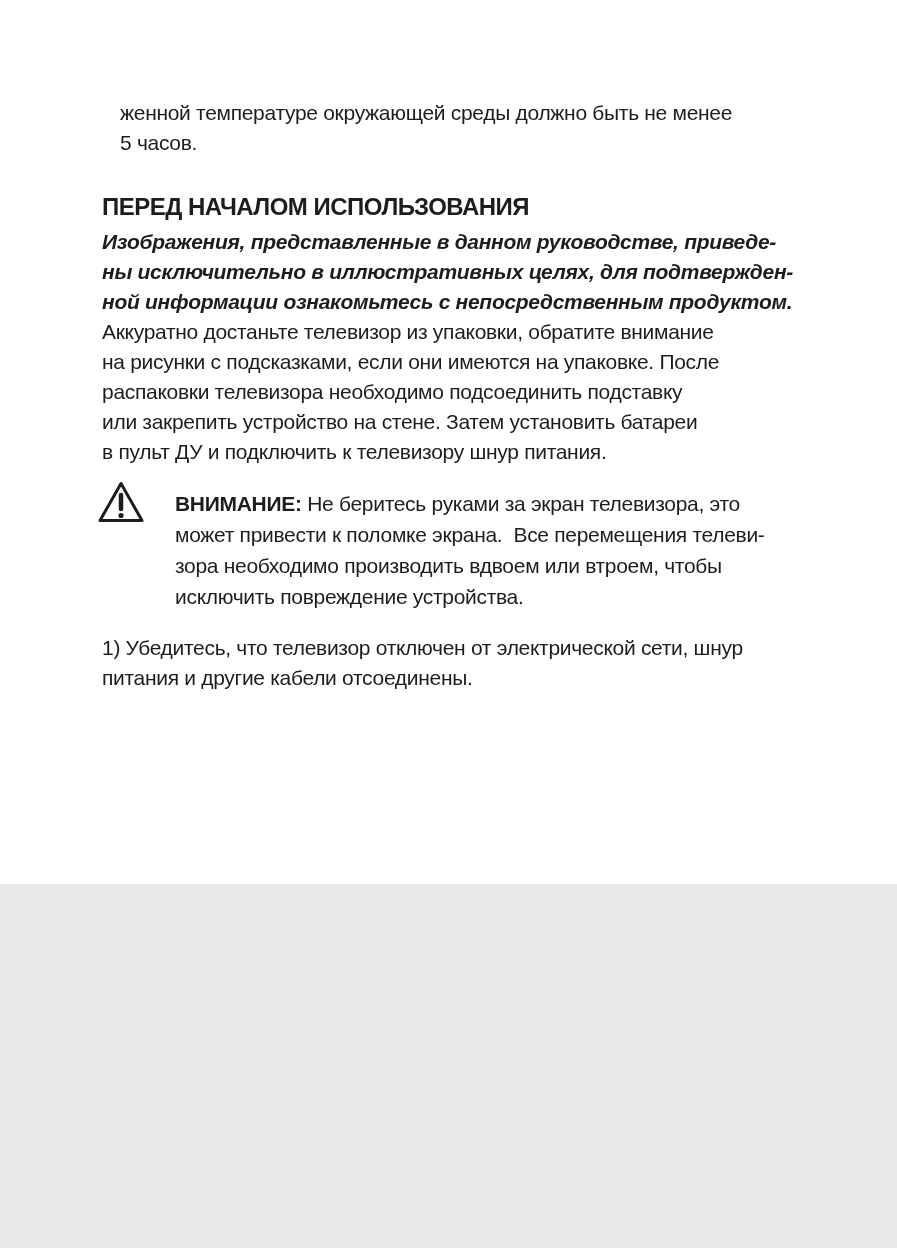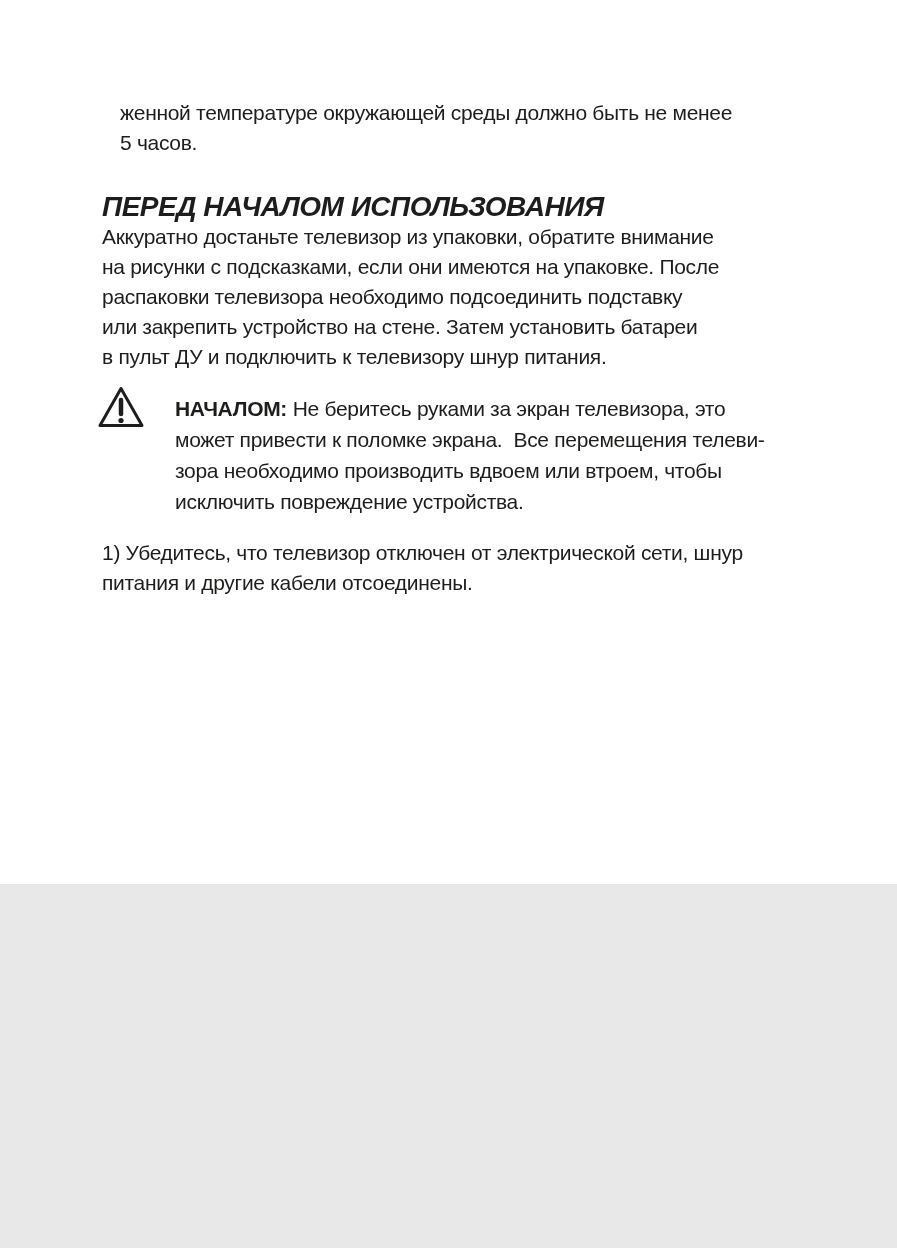--- a/index.html
+++ b/index.html
@@ -23,26 +23,25 @@
   .body {
     font-size: 21px;
     line-height: 30px;
     letter-spacing: -0.3px;
     white-space: pre;
     font-weight: normal;
   }
   .cont-para { margin-left: 18px; }
   h1.title {
     margin-top: 34px;
-    font-size: 28px;
+    font-size: 24px;
     line-height: 30px;
     letter-spacing: -0.5px;
     font-weight: bold;
     white-space: pre;
-    font-style: italic;
   }
   .disclaimer {
     margin-top: 5px;
     font-style: italic;
     font-weight: bold;
   }
   .warning { margin-top: 14px; position: relative; }
   .warn-icon { position: absolute; left: -5px; top: -8px; width: 48px; height: 44px; }
   .warn-icon svg { display: block; }
   .warn-text { margin-left: 73px; line-height: 31px; }
@@ -75,36 +74,39 @@
 </head>
 <body>
 
 <div class="page">
   <main class="content">
     <p class="body cont-para">женной температуре окружающей среды должно быть не менее
 5 часов.</p>
 
     <h1 class="title">ПЕРЕД НАЧАЛОМ ИСПОЛЬЗОВАНИЯ</h1>
 
+    <p class="body disclaimer">Изображения, представленные в данном руководстве, приведе-
+ны исключительно в иллюстративных целях, для подтвержден-
+ной информации ознакомьтесь с непосредственным продуктом.</p>
 
     <p class="body">Аккуратно достаньте телевизор из упаковки, обратите внимание
 на рисунки с подсказками, если они имеются на упаковке. После
 распаковки телевизора необходимо подсоединить подставку
 или закрепить устройство на стене. Затем установить батареи
 в пульт ДУ и подключить к телевизору шнур питания.</p>
 
     <div class="warning">
       <span class="warn-icon">
         <svg width="48" height="44" viewBox="0 0 48 44" xmlns="http://www.w3.org/2000/svg">
           <polygon points="24,3.5 45,40.5 3,40.5" fill="none" stroke="#1d1d1b" stroke-width="3" stroke-linejoin="round"></polygon>
           <line x1="24" y1="15" x2="24" y2="29" stroke="#1d1d1b" stroke-width="4.5" stroke-linecap="round"></line>
           <circle cx="24" cy="35.5" r="2.6" fill="#1d1d1b"></circle>
         </svg>
       </span>
-      <p class="body warn-text"><strong>НАЧАЛОМ:</strong> <span>Не беритесь руками за экран телевизора, это
+      <p class="body warn-text"><strong>ВНИМАНИЕ:</strong> <span>Не беритесь руками за экран телевизора, это
 может привести к поломке экрана.  Все перемещения телеви-
 зора необходимо производить вдвоем или втроем, чтобы
 исключить повреждение устройства.</span></p>
     </div>
 
 
 
     <p class="body">1) Убедитесь, что телевизор отключен от электрической сети, шнур
 питания и другие кабели отсоединены.</p>
   </main>

